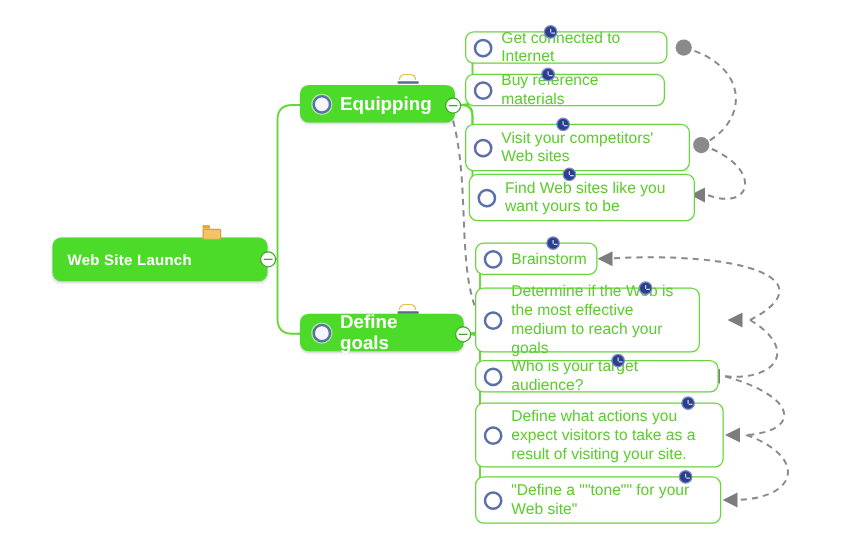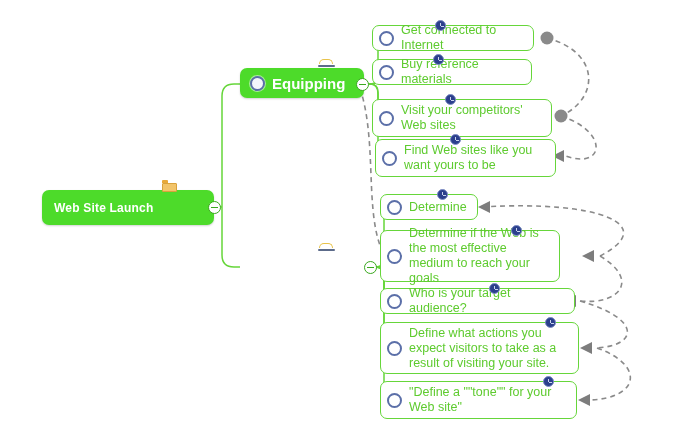--- a/index.html
+++ b/index.html
@@ -205,30 +205,34 @@
     <span class="bullet ring"></span>
     <span class="txt">Visit your competitors' Web sites</span>
   </div>
 
   <div class="node leaf" style="left:375px;top:139px;width:181px;height:38px;">
     <span class="clock" style="left:74px;"></span>
     <span class="bullet ring"></span>
     <span class="txt">Find Web sites like you want yours to be</span>
   </div>
 
+  <div class="node filled branch" id="n-define">
+    <span class="bullet white"></span>
+    <span>Define goals</span>
+  </div>
   <div class="marker" style="left:318px;top:243px;">
     <span class="arc"></span>
       <span class="bar"></span>
   </div>
   <div class="collapse" style="left:364px;top:261px;"></div>
 
   <div class="node leaf" style="left:380px;top:194px;width:98px;height:26px;">
     <span class="clock" style="left:56px;"></span>
     <span class="bullet ring"></span>
-    <span class="txt">Determine</span>
+    <span class="txt">Brainstorm</span>
   </div>
 
   <div class="node leaf" style="left:380px;top:230px;width:180px;height:52px;">
     <span class="clock" style="left:130px;"></span>
     <span class="bullet ring"></span>
     <span class="txt">Determine if the Web is the most effective medium to reach your goals</span>
   </div>
 
   <div class="node leaf" style="left:380px;top:288px;width:195px;height:26px;">
     <span class="clock" style="left:108px;"></span>

